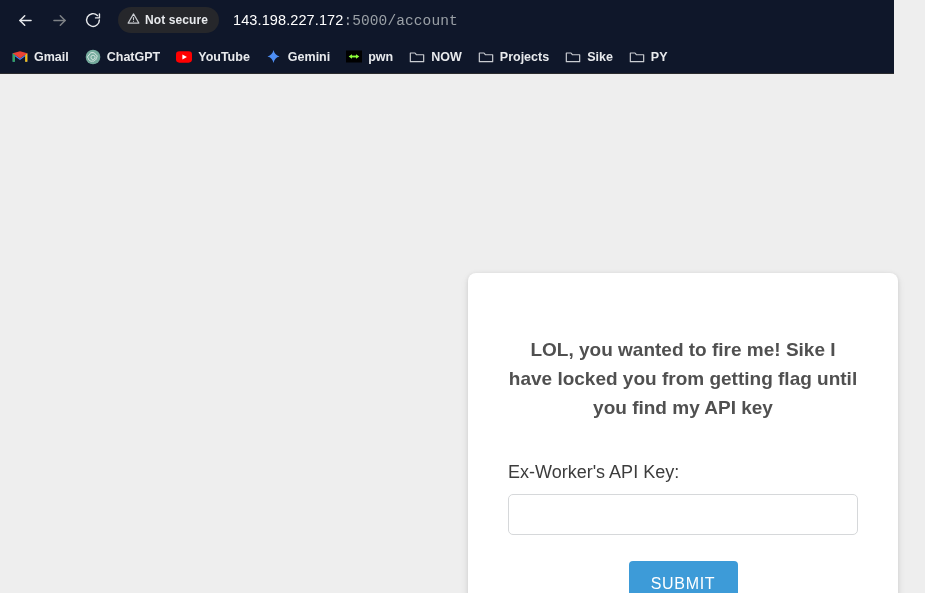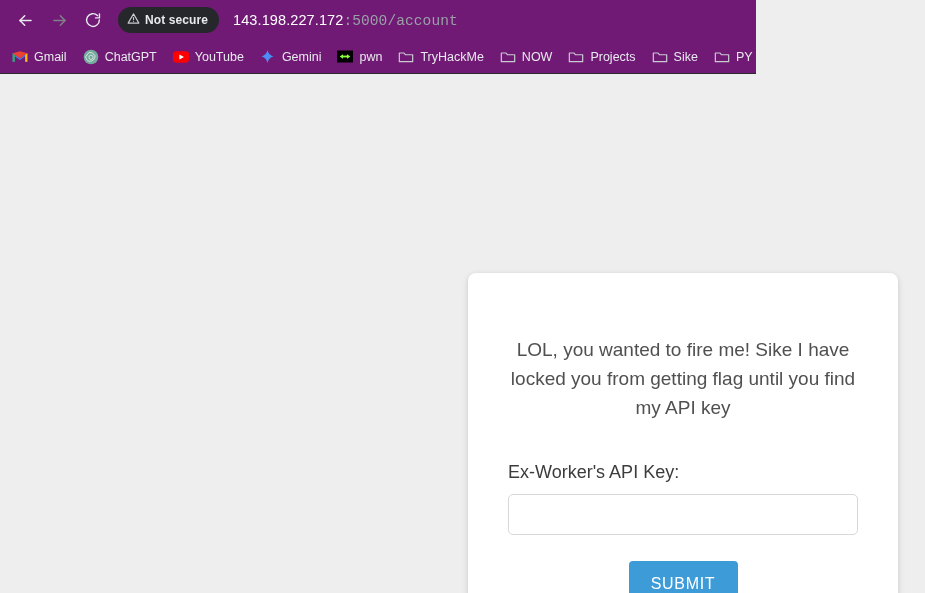--- a/index.html
+++ b/index.html
@@ -6,22 +6,22 @@
   html, body {
     width: 925px;
     height: 593px;
     overflow: hidden;
     font-family: "Liberation Sans", sans-serif;
     background: #eeeeee;
   }
 
   
   #browser-chrome {
-    background: #701a75;
-    width: 756px;
+    background: #0f172a;
+    width: 894px;
     height: 74px;
     position: relative;
   }
 
   #toolbar {
     height: 40px;
     display: flex;
     align-items: center;
     padding: 0 8px;
   }
@@ -77,20 +77,21 @@
 
   
   #bookmarks-bar {
     height: 34px;
     display: flex;
     align-items: center;
     padding: 0 4px;
     overflow: hidden;
     white-space: nowrap;
     border-bottom: 1px solid #2a2b2e;
+    font-weight: bold;
   }
   .bookmark {
     display: flex;
     align-items: center;
     gap: 6px;
     height: 26px;
     padding: 0 8px;
     border-radius: 4px;
     flex: 0 0 auto;
   }
@@ -128,21 +129,21 @@
     box-shadow: 0 1px 4px rgba(0,0,0,0.10), 0 3px 10px rgba(0,0,0,0.07);
     padding: 0 40px;
   }
 
   #card-heading {
     margin-top: 62px;
     text-align: center;
     font-size: 19px;
     line-height: 29px;
     color: #505050;
-    font-weight: normal;
+    font-weight: bold;
   }
 
   #field-label {
     margin-top: 40px;
     font-size: 18px;
     color: #3c3c3c;
     display: block;
   }
 
   #api-key-input {
@@ -280,63 +281,55 @@
       <span class="bm-icon">
         <svg width="16" height="13" viewBox="0 0 24 18">
           <rect x="0" y="0" width="24" height="18" fill="#000000"></rect>
           <path d="M4 9 9 5.5v7Zm16 0L15 5.5v7Z" fill="#8cff3a"></path>
           <rect x="9" y="7.6" width="6" height="2.8" fill="#8cff3a"></rect>
         </svg>
       </span>
       <span class="bm-label">pwn</span>
     </div>
 
+
     <div class="bookmark">
       <span class="bm-icon">
         <svg width="16" height="14" viewBox="0 0 24 20" fill="none" stroke="#c9ccd1" stroke-width="1.8" stroke-linejoin="round">
           <path d="M2 17V4h7l2 2.6h11V17Z"></path>
         </svg>
       </span>
-      <span class="bm-label">TryHackMe</span>
+      <span class="bm-label">NOW</span>
     </div>
 
     <div class="bookmark">
       <span class="bm-icon">
         <svg width="16" height="14" viewBox="0 0 24 20" fill="none" stroke="#c9ccd1" stroke-width="1.8" stroke-linejoin="round">
           <path d="M2 17V4h7l2 2.6h11V17Z"></path>
         </svg>
       </span>
-      <span class="bm-label">NOW</span>
+      <span class="bm-label">Projects</span>
     </div>
 
     <div class="bookmark">
       <span class="bm-icon">
         <svg width="16" height="14" viewBox="0 0 24 20" fill="none" stroke="#c9ccd1" stroke-width="1.8" stroke-linejoin="round">
           <path d="M2 17V4h7l2 2.6h11V17Z"></path>
         </svg>
       </span>
-      <span class="bm-label">Projects</span>
-    </div>
+      <span class="bm-label">Sike</span>
+    </div>
+
 
     <div class="bookmark">
       <span class="bm-icon">
         <svg width="16" height="14" viewBox="0 0 24 20" fill="none" stroke="#c9ccd1" stroke-width="1.8" stroke-linejoin="round">
           <path d="M2 17V4h7l2 2.6h11V17Z"></path>
         </svg>
       </span>
-      <span class="bm-label">Sike</span>
-    </div>
-
-
-    <div class="bookmark">
-      <span class="bm-icon">
-        <svg width="16" height="14" viewBox="0 0 24 20" fill="none" stroke="#c9ccd1" stroke-width="1.8" stroke-linejoin="round">
-          <path d="M2 17V4h7l2 2.6h11V17Z"></path>
-        </svg>
-      </span>
       <span class="bm-label">PY</span>
     </div>
 
   </div>
 </div>
 
 <div id="page">
 
   <div id="card">
 

